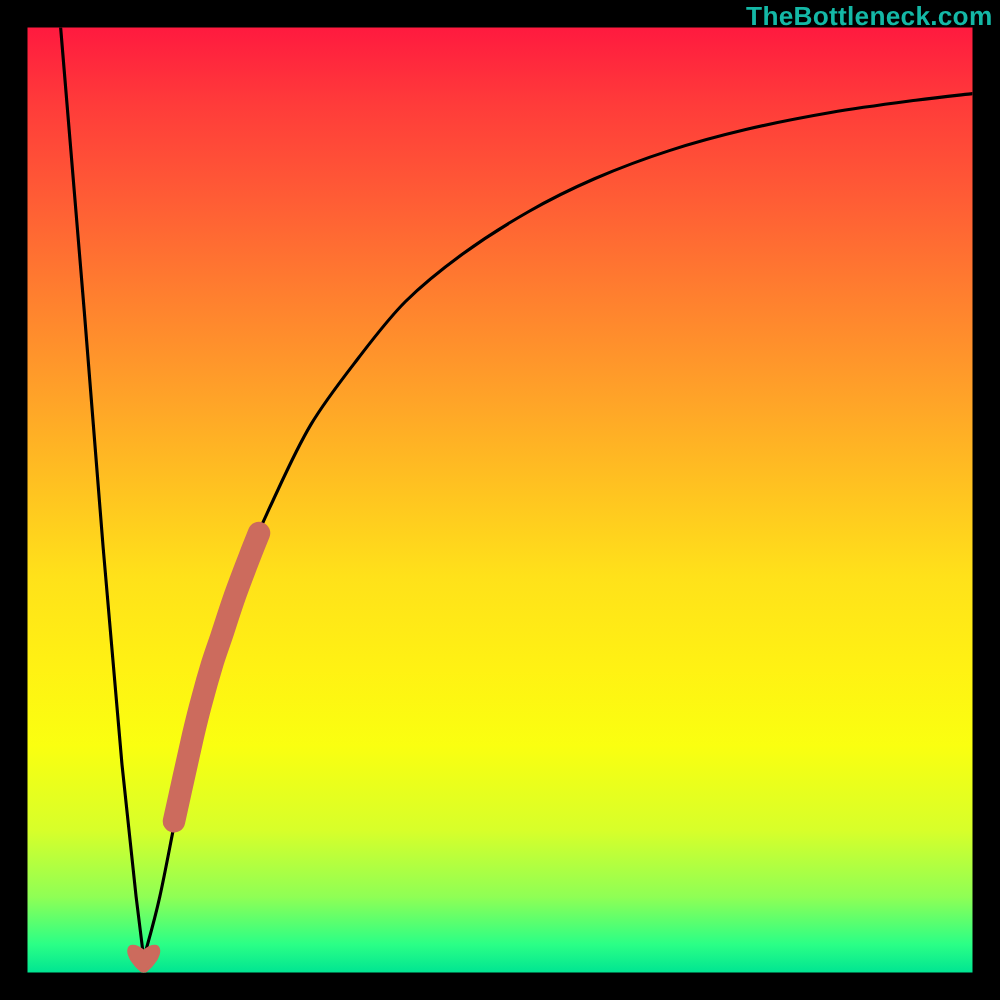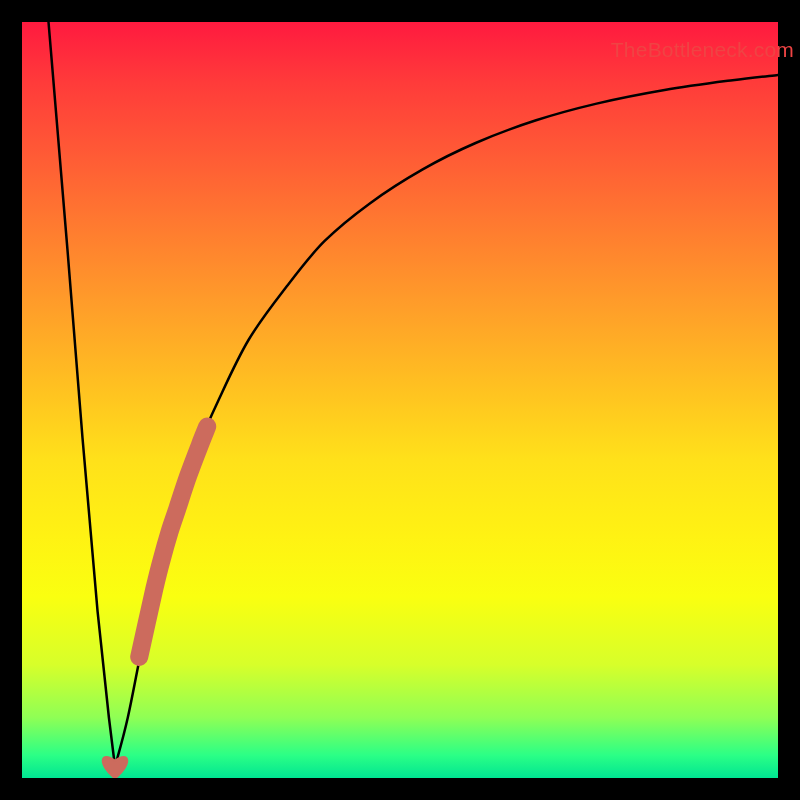--- a/index.html
+++ b/index.html
@@ -38,26 +38,25 @@
       #d7ff2a 85%,
       #8fff55 92%,
       #2bff86 97%,
       #00e592 100%
     );
   }
   .watermark {
     position: absolute;
     top: 2px;
     right: 6px;
-    color: #ef4444;
+    color: #14b8a6;
     font-size: 21px;
-    font-weight: 400;
+    font-weight: 700;
     letter-spacing: 0.2px;
     user-select: none;
-    margin-top: 36px;
   }
   svg {
     position: absolute;
     left: 0;
     top: 0;
   }
 </style>
 </head>
 <body>
 

